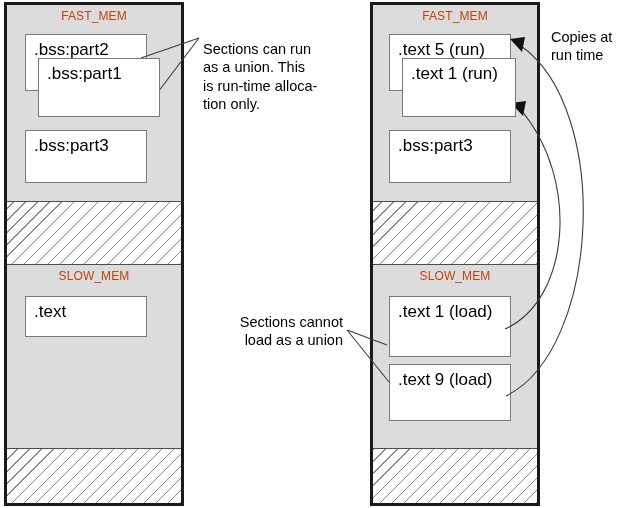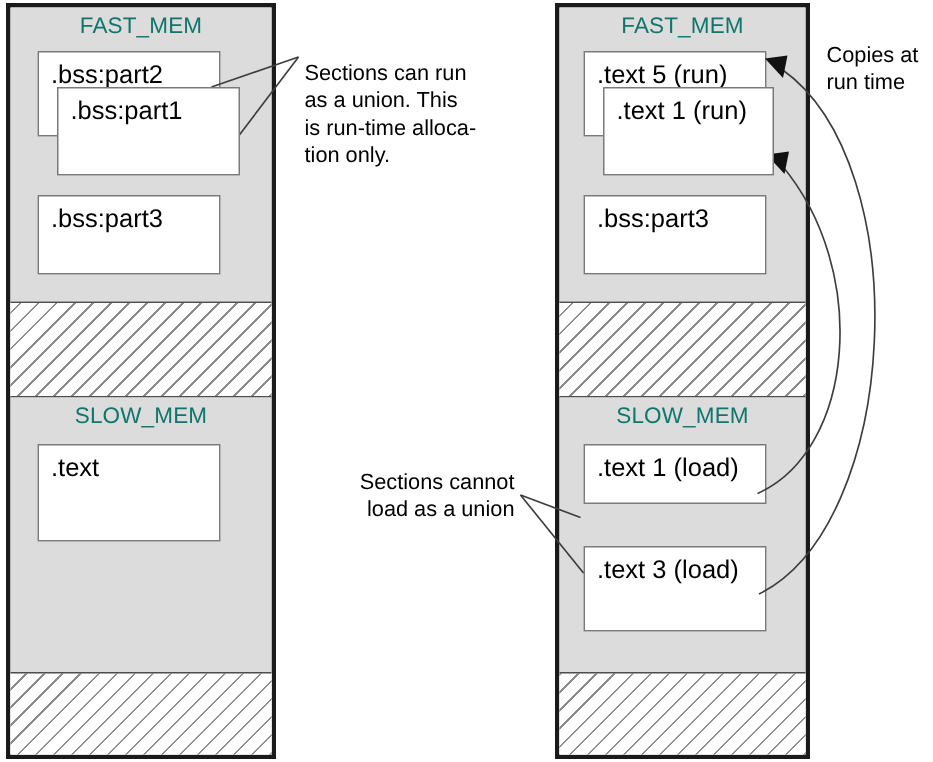--- a/index.html
+++ b/index.html
@@ -32,22 +32,22 @@
     left: 0;
     right: 0;
   }
 
   .region-label {
     position: absolute;
     top: 4px;
     left: 0;
     right: 0;
     text-align: center;
-    font-size: 15px;
-    color: #0f766e;
+    font-size: 12px;
+    color: #c2410c;
     letter-spacing: .1px;
     white-space: nowrap;
   }
 
   
   .hatch {
     position: absolute;
     left: 0;
     right: 0;
     box-sizing: border-box;
@@ -118,21 +118,21 @@
       <div class="section-box" style="left:18px; top:125px; width:122px; height:53px;">
         <span>.bss:part3</span>
       </div>
     </div>
 
     <div class="hatch" style="top:196px; height:64px;"></div>
 
     <div class="region" style="top:260px; height:183px;">
       <div class="region-label">SLOW_MEM</div>
 
-      <div class="section-box" style="left:18px; top:31px; width:122px; height:65px;">
+      <div class="section-box" style="left:18px; top:31px; width:122px; height:41px;">
         <span>.text</span>
       </div>
     </div>
 
     <div class="hatch" style="top:443px; bottom:0px; border-bottom:none;"></div>
   </div>
 
   <div class="mem-column" style="left:370px; top:2px; width:170px; height:504px;">
 
     <div class="region" style="top:0px; height:196px;">
@@ -149,26 +149,26 @@
       <div class="section-box" style="left:16px; top:125px; width:122px; height:53px;">
         <span>.bss:part3</span>
       </div>
     </div>
 
     <div class="hatch" style="top:196px; height:64px;"></div>
 
     <div class="region" style="top:260px; height:183px;">
       <div class="region-label">SLOW_MEM</div>
 
-      <div class="section-box" style="left:16px; top:31px; width:122px; height:40px;">
+      <div class="section-box" style="left:16px; top:31px; width:122px; height:61px;">
         <span>.text 1 (load)</span>
       </div>
 
       <div class="section-box" style="left:16px; top:99px; width:122px; height:57px;">
-        <span>.text 3 (load)</span>
+        <span>.text 9 (load)</span>
       </div>
     </div>
 
     <div class="hatch" style="top:443px; bottom:0px; border-bottom:none;"></div>
   </div>
 
   <div class="annotation" style="left:203px; top:6px; width:150px;margin-top:34px;">Sections can run
 as a union. This
 is run-time alloca-
 tion only.</div>

